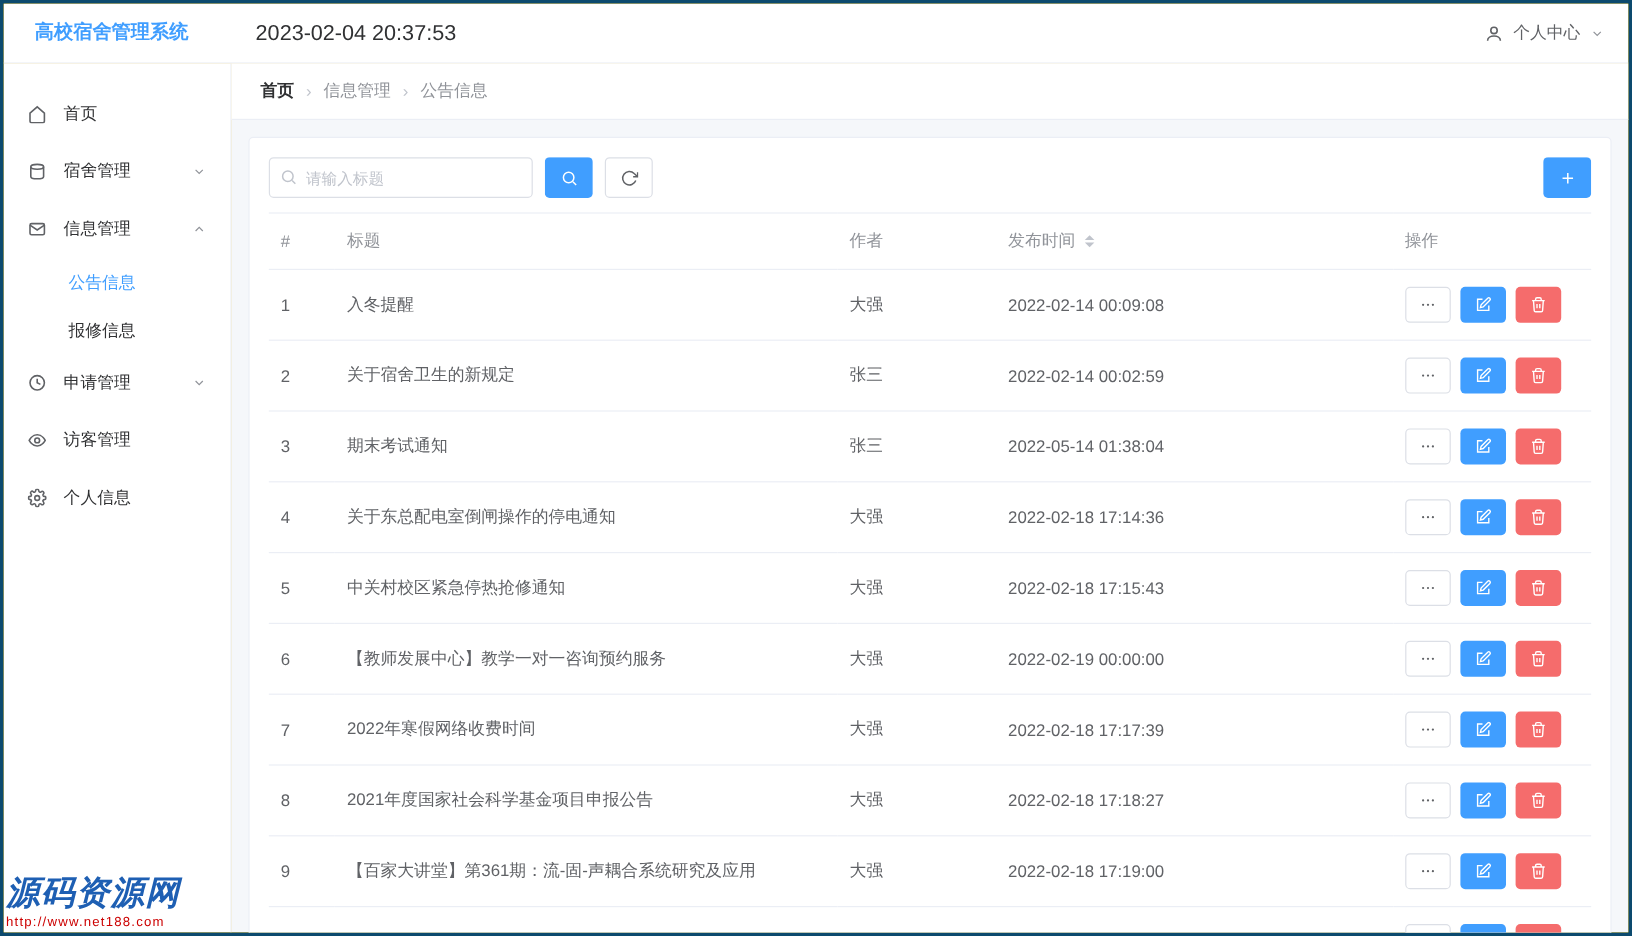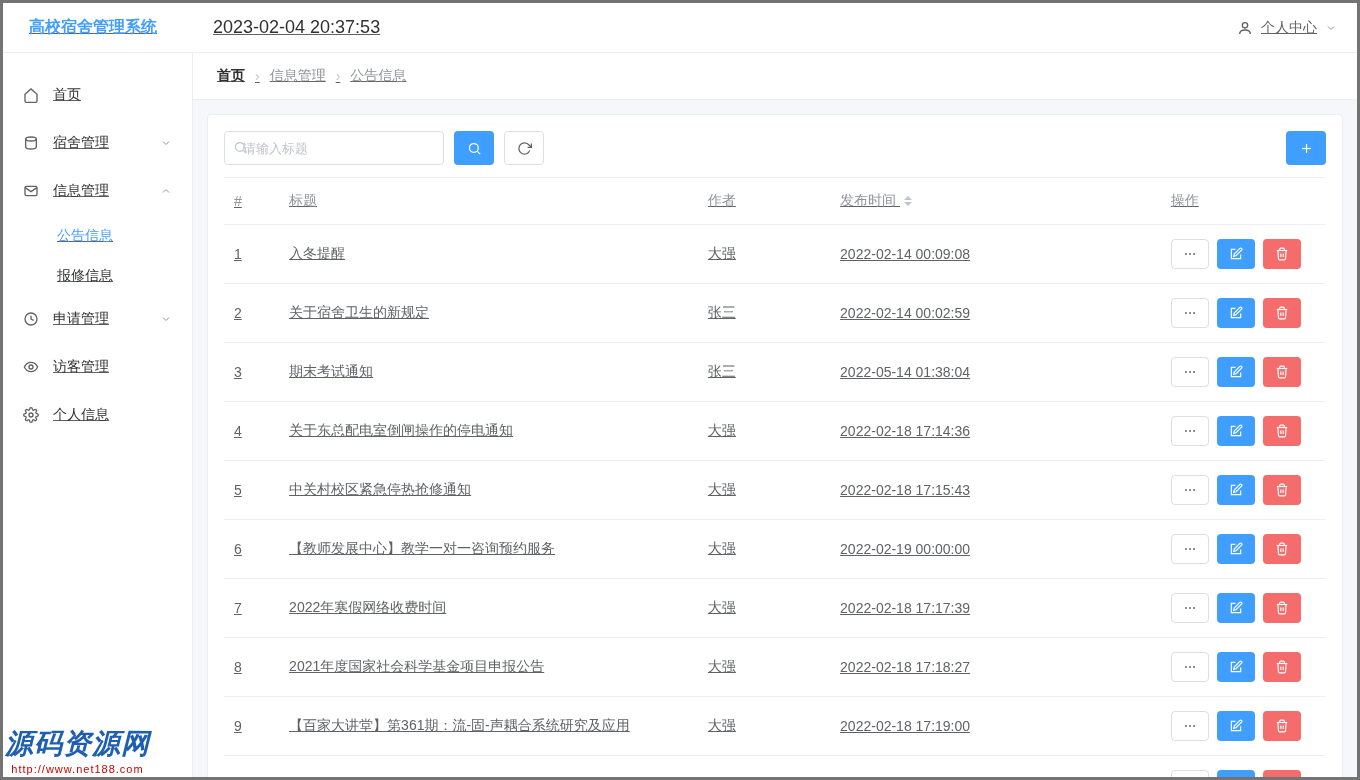--- a/index.html
+++ b/index.html
@@ -1,37 +1,37 @@
 <!DOCTYPE html>
 <html><head>
 <meta charset="utf-8">
 <style>
   * { box-sizing: border-box; margin: 0; padding: 0; }
   body { font-family: -apple-system, BlinkMacSystemFont, "Segoe UI", "PingFang SC", "Microsoft YaHei", sans-serif; background:#fff; color:#606266; font-size:14px; }
-  .frame { width:1360px; height:780px; border:3px solid #737373; position:relative; overflow:hidden; background:#eab308;text-decoration:underline; }
+  .frame { width:1360px; height:780px; border:3px solid #0c4a6e; position:relative; overflow:hidden; background:#eab308; }
   .header { height:50px; display:flex; align-items:center; padding:0 20px; border-bottom:1px solid #ebeef5; background:#fff; }
   .header .brand { color:#409eff; font-size:16px; font-weight:600; width:190px; padding-left:6px; }
   .header .clock { flex:1; text-align:left; font-size:18px; color:#303133; }
   .header .user-menu { display:flex; align-items:center; gap:8px; color:#606266; cursor:pointer;text-align:center; }
   .layout { display:flex; height:calc(100% - 50px); }
   .sidebar { width:190px; border-right:1px solid #ebeef5; padding-top:18px; background:#fff; }
   .menu-item { display:flex; align-items:center; padding:0 20px; height:48px; color:#303133; cursor:pointer; justify-content:space-between; }
   .menu-item .mi-left { display:flex; align-items:center; gap:14px; }
   .sub-item { padding-left:54px; height:40px; line-height:40px; cursor:pointer; color:#303133; }
   .sub-item.active { color:#409eff; }
   .menu-item svg, .header svg { flex-shrink:0; }
   .content { flex:1; background:#f5f7fa; display:flex; flex-direction:column; }
   .breadcrumb { padding:14px 24px; background:#fff; display:flex; align-items:center; gap:10px; font-size:14px; border-bottom:1px solid #ebeef5; }
   .breadcrumb .bc-item { color:#909399; }
   .breadcrumb .bc-item.strong { color:#303133; font-weight:600; }
   .breadcrumb .sep { color:#c0c4cc; }
   .panel { margin:14px; background:#fff; border:1px solid #ebeef5; border-radius:4px; padding:16px; }
   .toolbar { display:flex; gap:10px; align-items:center; margin-bottom:12px; }
   .search-input { position:relative; width:220px; }
-  .search-input input { width:100%; height:34px; border:1px solid #dcdfe6; border-radius:4px; padding:0 12px 0 18px; font-size:13px; color:#606266; outline:none; }
+  .search-input input { width:100%; height:34px; border:1px solid #dcdfe6; border-radius:4px; padding:0 12px 0 30px; font-size:13px; color:#606266; outline:none; }
   .search-input input::placeholder { color:#c0c4cc; }
   .search-input .ic { position:absolute; left:9px; top:9px; color:#c0c4cc; }
   .btn { height:34px; min-width:40px; border-radius:4px; display:inline-flex; align-items:center; justify-content:center; cursor:pointer; border:1px solid transparent; padding:0 10px; }
   .btn.primary { background:#409eff; color:#fff; }
   .btn.plain { background:#fff; border:1px solid #dcdfe6; color:#606266; }
   .spacer { flex:1; }
   table { width:100%; border-collapse:collapse; }
   th, td { text-align:left; padding:14px 10px; border-bottom:1px solid #ebeef5; font-size:14px; }
   th { color:#909399; font-weight:500; background:#fff; border-top:1px solid #ebeef5; }
   td { color:#606266; }
@@ -39,21 +39,21 @@
   .sbtn { width:38px; height:30px; border-radius:4px; display:inline-flex; align-items:center; justify-content:center; cursor:pointer; }
   .sbtn.more { background:#fff; border:1px solid #dcdfe6; color:#606266; }
   .sbtn.edit { background:#409eff; color:#fff; }
   .sbtn.del { background:#f56c6c; color:#fff; }
   .sort { display:inline-flex; flex-direction:column; margin-left:4px; line-height:0; vertical-align:middle; }
   .sort span { width:0; height:0; border-left:4px solid transparent; border-right:4px solid transparent; }
   .sort .up { border-bottom:4px solid #c0c4cc; margin-bottom:2px; }
   .sort .dn { border-top:4px solid #c0c4cc; }
   .watermark { position:absolute; left:2px; bottom:2px; pointer-events:none; }
   .watermark .big { font-size:28px; font-weight:800; font-style:italic; color:#1e5fb3; text-shadow:2px 2px 0 #fff, -1px -1px 0 #fff; letter-spacing:1px; }
-  .watermark .url { font-size:11px; color:#c00; letter-spacing:1px; display:block; text-align:center; }
+  .watermark .url { font-size:11px; color:#c00; letter-spacing:1px; display:block; text-align:left; }
 </style>
 </head>
 <body>
 
 <div class="frame">
   <div class="header">
     <div class="brand">高校宿舍管理系统</div>
     <div class="clock">2023-02-04 20:37:53</div>
     <div class="user-menu">
       <svg width="16" height="16" viewBox="0 0 24 24" fill="none" stroke="#606266" stroke-width="2">

